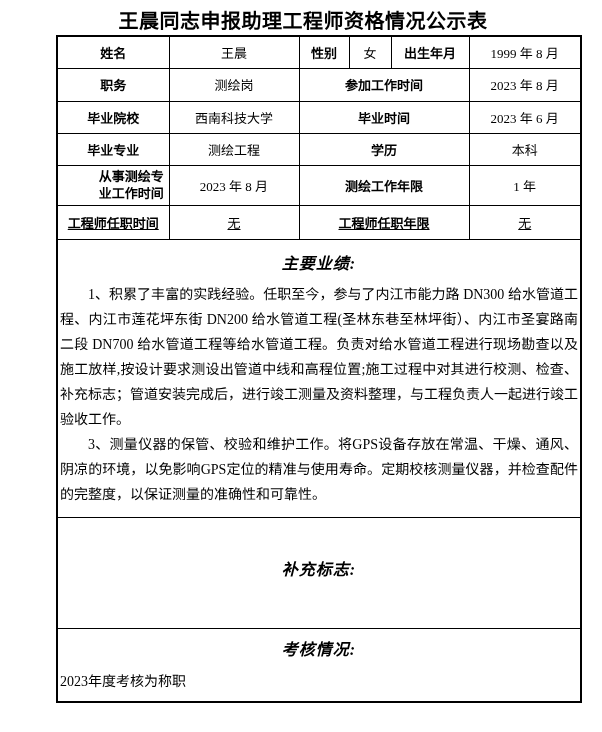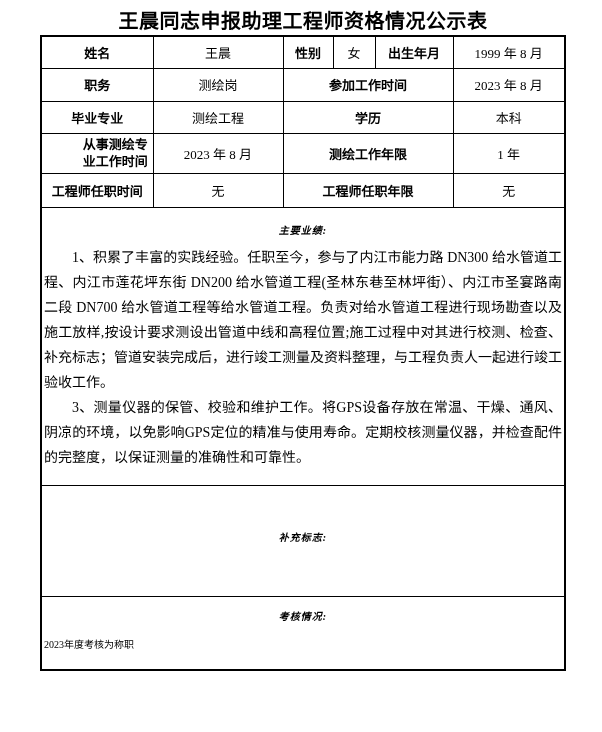--- a/index.html
+++ b/index.html
@@ -22,72 +22,72 @@
     width: 526px;
     text-align: center;
     font-size: 20px;
     font-weight: bold;
     letter-spacing: 0.5px;
     white-space: nowrap;
   }
   table.form {
     position: absolute;
     top: 35px;
-    left: 40px;
+    left: 56px;
     width: 526px;
     border-collapse: collapse;
     table-layout: fixed;
     border: 2px solid #000000;
     font-size: 13px;
   }
   table.form th, table.form td {
     border: 1px solid #000000;
     text-align: center;
     vertical-align: middle;
     padding: 1px 2px;
     font-size: 13px;
     overflow: hidden;
   }
   table.form th { font-weight: bold; }
   tr.r1 th, tr.r1 td { height: 32px; }
   tr.r2 th, tr.r2 td { height: 33px; margin-left: 19px; }
   tr.r3 th, tr.r3 td { height: 32px; }
   tr.r4 th, tr.r4 td { height: 32px; }
   tr.r5 th, tr.r5 td { height: 40px; }
-  tr.r6 th, tr.r6 td { height: 34px; }
+  tr.r6 th, tr.r6 td { height: 34px; text-decoration: underline; }
   .wrap-label {
     display: inline-block;
     max-width: 86px;
     line-height: 17px;
     margin-left: 36px;
   }
   td.section {
     text-align: left;
     vertical-align: top;
     padding: 8px 5px 4px 5px;
   }
   td.section-achievements { height: 278px; }
   td.section-rewards      { height: 111px; }
   td.section-assessment   { height: 74px;  }
   .section-heading {
-    font-size: 10px;
+    font-size: 16px;
     font-weight: bold;
     font-style: italic;
     letter-spacing: 1px;
   }
   .section-body {
     margin-top: 8px;
     font-size: 14px;
     line-height: 25px;
     text-align: justify;
   }
   .section-body p { text-indent: 2em; }
   .plain-body {
     margin-top: 9px;
-    font-size: 10px;
+    font-size: 14px;
     line-height: 25px;
     text-align: left;
   }
 </style>
 </head>
 <body>
 
 <div class="page">
 
   <div class="doc-title">王晨同志申报助理工程师资格情况公示表</div>
@@ -112,20 +112,26 @@
       <td>1999 年 8 月</td>
     </tr>
 
     <tr class="r2">
       <th>职务</th>
       <td>测绘岗</td>
       <th colspan="3">参加工作时间</th>
       <td>2023 年 8 月</td>
     </tr>
 
+    <tr class="r3">
+      <th>毕业院校</th>
+      <td>西南科技大学</td>
+      <th colspan="3">毕业时间</th>
+      <td>2023 年 6 月</td>
+    </tr>
 
     <tr class="r4">
       <th>毕业专业</th>
       <td>测绘工程</td>
       <th colspan="3">学历</th>
       <td>本科</td>
     </tr>
 
     <tr class="r5">
       <th><span class="wrap-label">从事测绘专业工作时间</span></th>

